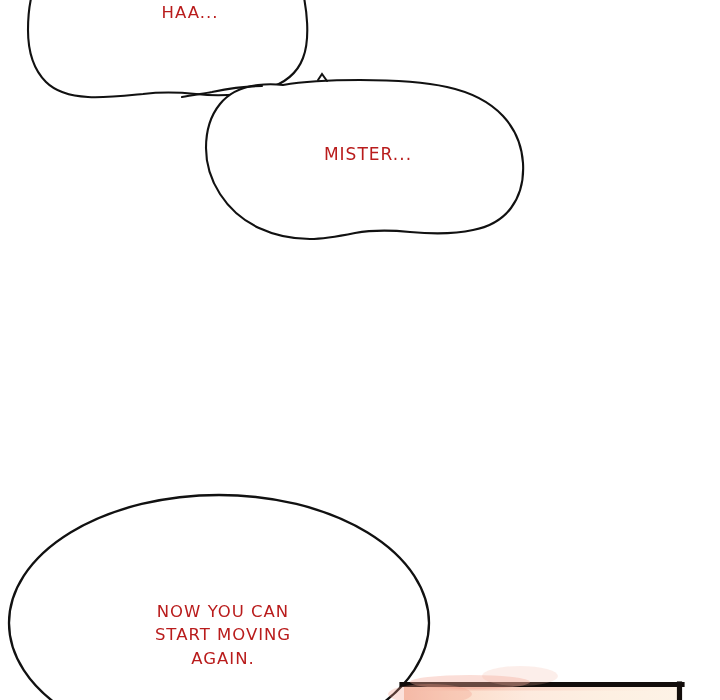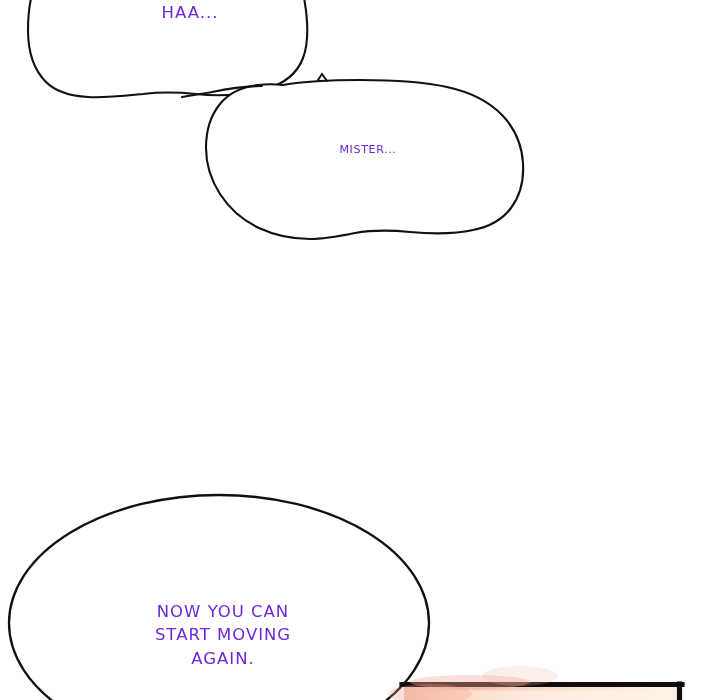--- a/index.html
+++ b/index.html
@@ -17,39 +17,39 @@
   }
   #art {
     position: absolute;
     left: 0;
     top: 0;
     width: 720px;
     height: 700px;
   }
   .bubble-text {
     position: absolute;
-    color: #6d28d9;
+    color: #b91c1c;
     text-align: center;
     font-family: "DejaVu Sans", sans-serif;
     letter-spacing: 0.06em;
     line-height: 1.42;
     white-space: pre-line;
     user-select: none;
   }
   #text-haa {
     left: 110px;
     top: 1px;
     width: 160px;
     font-size: 16.5px;
   }
   #text-mister {
     left: 288px;
     top: 142px;
     width: 160px;
-    font-size: 11px;
+    font-size: 17px;
   }
   #text-moving {
     left: 123px;
     top: 592px;
     width: 200px;
     font-size: 16.5px;
     margin-top: 8px;
   }
 </style>
 </head>

